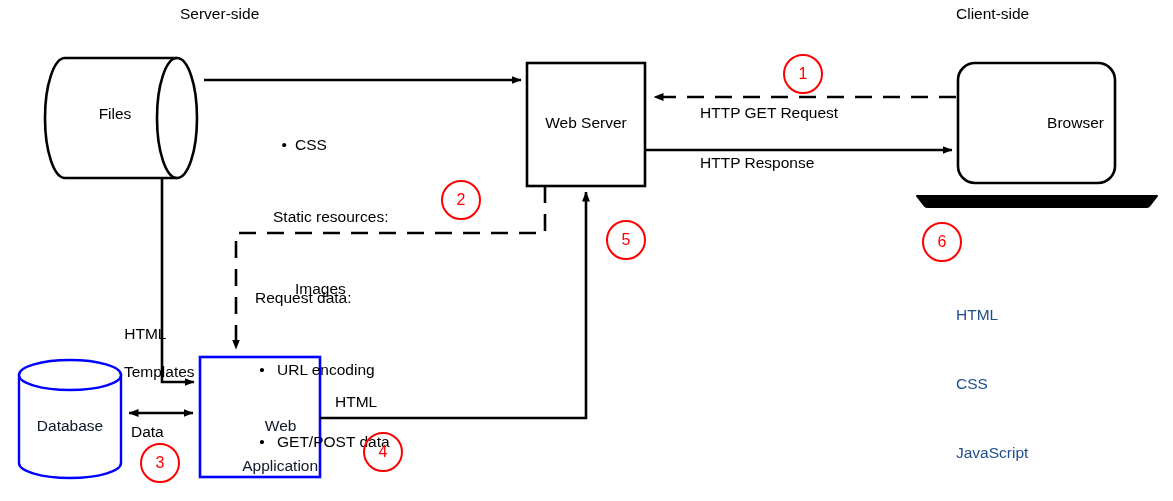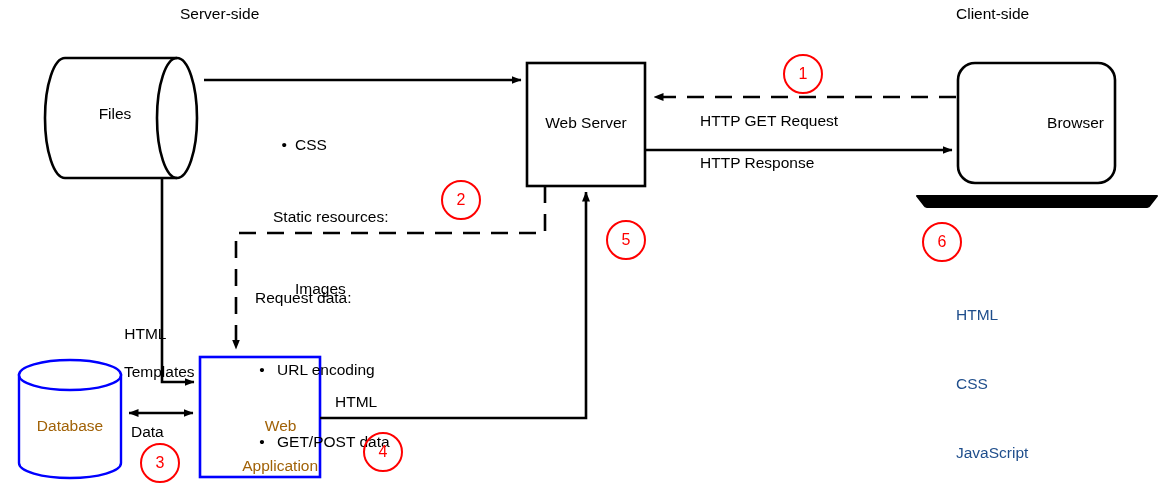--- a/index.html
+++ b/index.html
@@ -6,21 +6,21 @@
   #stage{
     position:relative;
     width:1173px;height:501px;
     background:#ffffff;
     font-family:"Liberation Sans","DejaVu Sans",sans-serif;
     overflow:hidden;
   }
   #svgroot{position:absolute;left:0;top:0;width:1173px;height:501px;}
   .lbl{position:absolute;color:#000000;font-size:15.5px;line-height:19px;white-space:pre;}
   .lbl.c{text-align:left;}
-  .blue{color:#a16207;}
+  .blue{color:#0f172a;}
   .navy{color:#1f4e8c;}
   .ttl{font-size:15.5px;}
   .nodetext{font-size:15.5px;text-align:center;line-height:20px;}
   .listblk{font-size:15.5px;line-height:24px;}
   .listblk .bullet{display:inline-block;width:22px;}
   .num{position:absolute;width:40px;height:40px;border-radius:50%;
        border:2px solid #ff0000;color:#ff0000;font-size:16px;
        display:flex;align-items:center;justify-content:center;
        box-sizing:border-box;background:transparent;}
 </style>
@@ -94,21 +94,21 @@
     <div><span class="bullet">&nbsp;</span><span>Images</span></div>
   </div>
 
   <div class="lbl listblk" style="left:255px;top:238px;">
     <div>Request data:</div>
     <div><span class="bullet">&nbsp;•</span><span>URL encoding</span></div>
     <div><span class="bullet">&nbsp;•</span><span>GET/POST data</span></div>
     
   </div>
 
-  <div class="lbl c" style="left:700px;top:103px;width:200px;margin-top:8px;">HTTP GET Request</div>
+  <div class="lbl c" style="left:700px;top:103px;width:200px;">HTTP GET Request</div>
 
   <div class="lbl c" style="left:700px;top:153px;width:200px;">HTTP Response</div>
 
   <div class="lbl c" style="left:107px;top:305px;width:110px;">
     <span>HTML</span><br>
     <span>Templates</span>
   </div>
 
   <div class="lbl c" style="left:131px;top:422px;width:60px;">Data</div>
 

